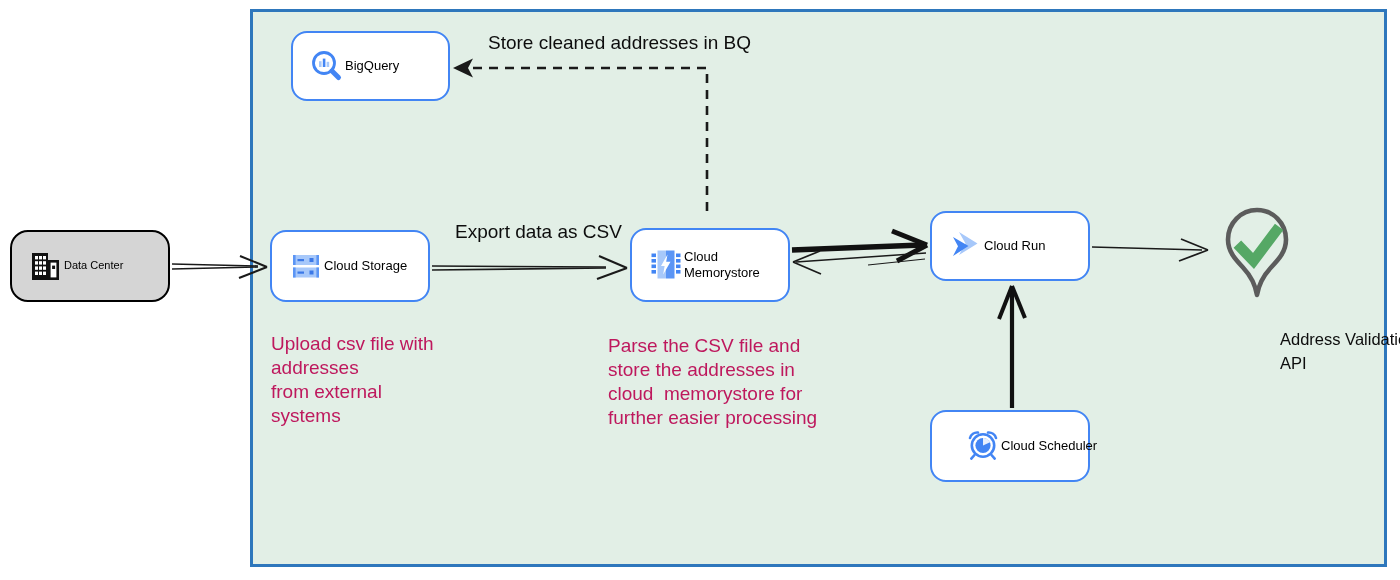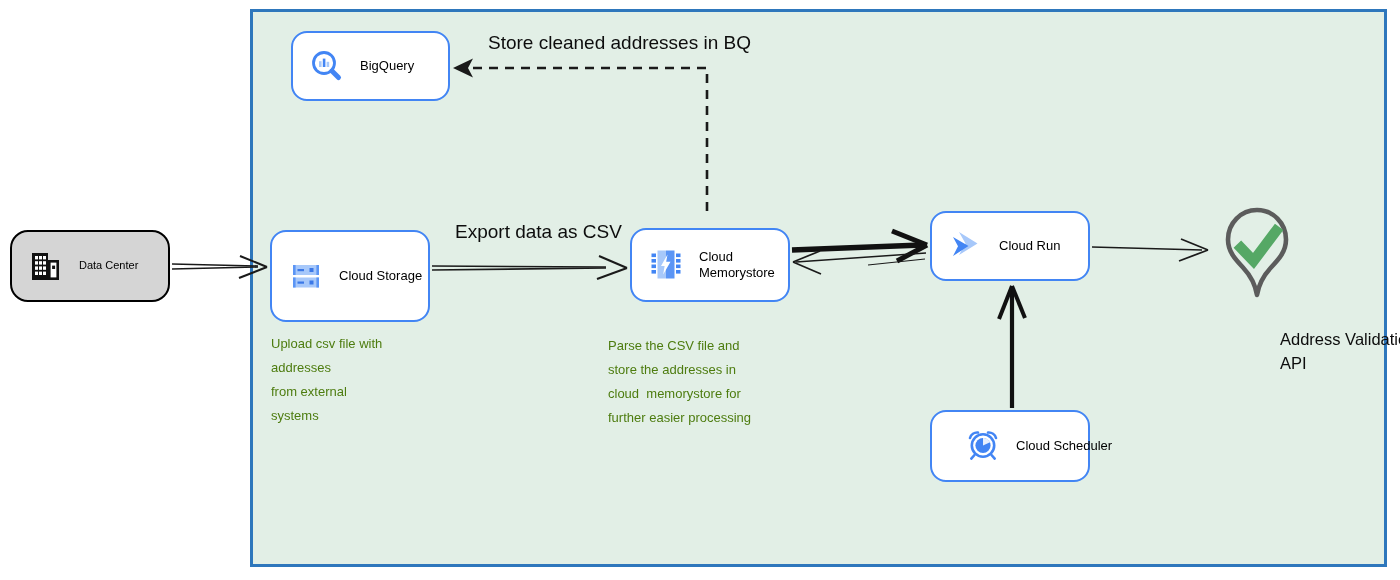--- a/index.html
+++ b/index.html
@@ -8,28 +8,28 @@
     font-family:"Liberation Sans", sans-serif;color:#0d0d0d;background:#ffffff;
   }
   .boundary{
     position:absolute;left:250px;top:9px;width:1137px;height:558px;
     background:#e2efe6;border:3px solid #2e77bc;box-sizing:border-box;
   }
   .edges{position:absolute;left:0;top:0;width:1400px;height:580px;pointer-events:none;}
   .node{
     position:absolute;display:flex;align-items:center;box-sizing:border-box;
     background:#ffffff;border:2px solid #4285f4;border-radius:16px;
-    padding-left:16px;gap:15px;
+    padding-left:16px;
   }
   .node .nicon{flex:0 0 auto;display:flex;align-items:center;}
   .node .nlabel{font-size:13px;line-height:1.25;color:#000;white-space:pre;}
   .node.datacenter{background:#d5d5d5;border:2px solid #000;border-radius:18px;}
   .node.datacenter .nlabel{font-size:11px;}
   .edge-label{position:absolute;font-size:19px;color:#0d0d0d;white-space:pre;}
-  .annotation{position:absolute;font-size:13px;line-height:24px;color:#4d7c0f;white-space:pre;}
+  .annotation{position:absolute;font-size:19px;line-height:24px;color:#be185d;white-space:pre;}
   .small-label{position:absolute;font-size:16.5px;line-height:23px;color:#0d0d0d;white-space:pre;}
   .pin-wrap{position:absolute;left:1222px;top:206px;width:70px;height:102px;}
 </style>
 </head>
 <body>
 
 <div class="canvas">
 
   <div class="boundary"></div>
 
@@ -112,21 +112,21 @@
         <circle cx="15" cy="15" r="10.5" fill="#fff" stroke="#4285f4" stroke-width="2.8"></circle>
         <line x1="23" y1="23" x2="29.5" y2="29.5" stroke="#4285f4" stroke-width="5" stroke-linecap="round"></line>
         <rect x="10" y="13.2" width="2.6" height="5.8" fill="#a7c8fa"></rect>
         <rect x="13.8" y="10.6" width="2.6" height="8.4" fill="#4285f4"></rect>
         <rect x="17.6" y="13.8" width="2.6" height="5.2" fill="#a7c8fa"></rect>
       </svg>
     </span>
     <span class="nlabel">BigQuery</span>
   </div>
 
-  <div class="node" style="left:270px;top:230px;width:160px;height:92px;">
+  <div class="node" style="left:270px;top:230px;width:160px;height:72px;">
     <span class="nicon">
       <svg width="36" height="36" viewBox="0 0 36 36">
         <g>
           <rect x="5" y="7" width="26" height="10" fill="#a7c8fa"></rect>
           <rect x="5" y="7" width="2.6" height="10" fill="#5b95f5"></rect>
           <rect x="28.4" y="7" width="2.6" height="10" fill="#5b95f5"></rect>
           <rect x="9.5" y="11" width="6.5" height="2.2" fill="#3b78e7"></rect>
           <rect x="21.5" y="10" width="4" height="4" fill="#3b78e7"></rect>
         </g>
         <g>

